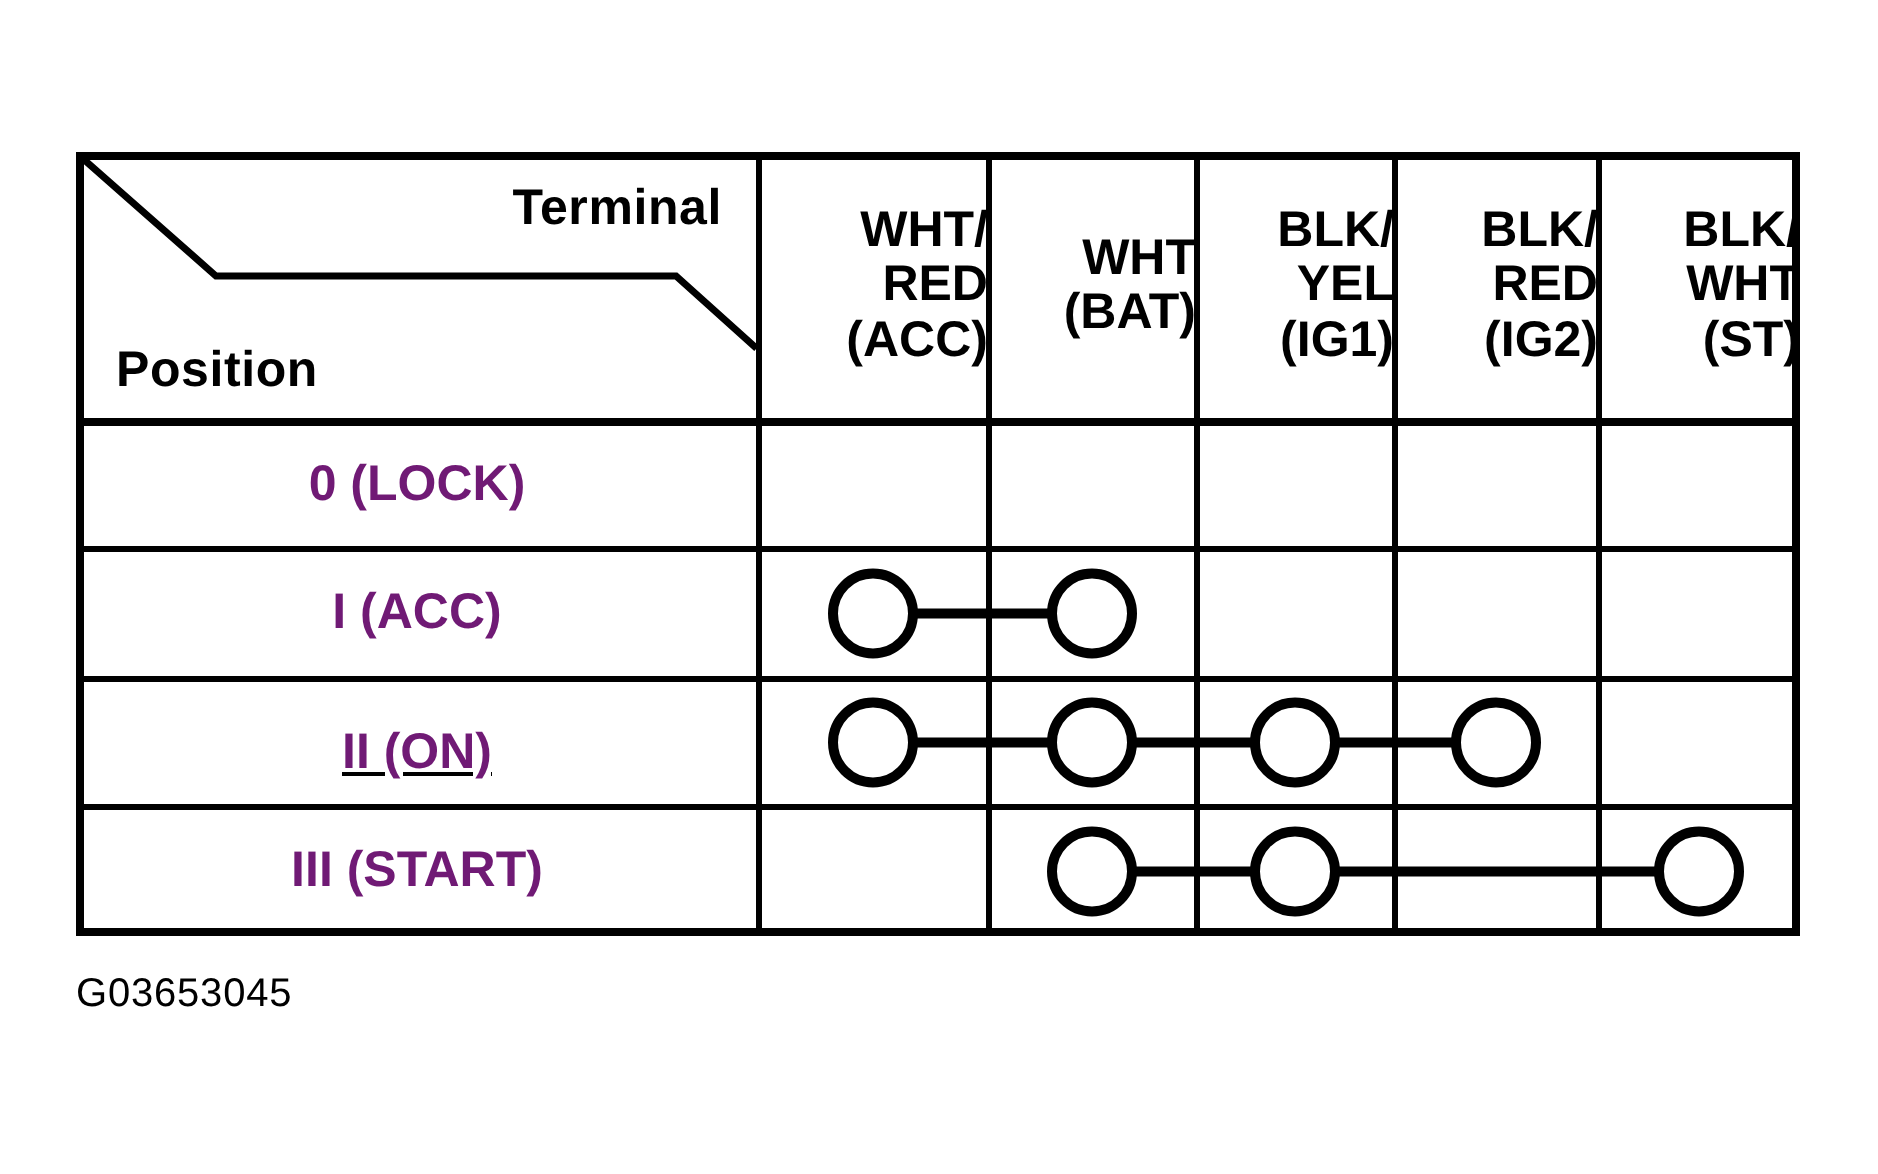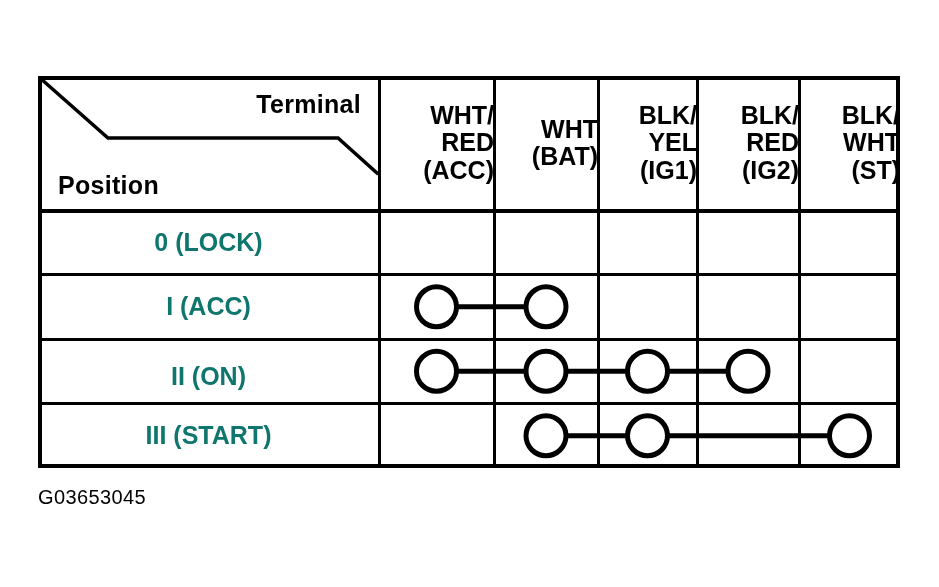--- a/index.html
+++ b/index.html
@@ -108,21 +108,21 @@
     position: absolute;
     left: 0;
     width: 341px;
     display: flex;
     align-items: center;
     justify-content: center;
   }
   .row-label-cell .rl {
     font-weight: bold;
     font-size: 25px;
-    color: #0f766e;
+    color: #701a75;
     white-space: nowrap;
   }
 
   
   #continuity-layer {
     position: absolute;
     left: 0; top: 0;
     width: 100%;
     height: 100%;
     pointer-events: none;
@@ -193,21 +193,21 @@
           <div class="ln">(ST)</div>
         </div>
       </div>
     <div id="row-labels">
         <div class="row-label-cell" style="top: 134px; height: 64.5px;">
           <span class="rl">0 (LOCK)</span>
         </div>
         <div class="row-label-cell" style="top: 198.5px; height: 64.5px;">
           <span class="rl">I (ACC)</span>
         </div>
-        <div class="row-label-cell" style="top: 263px; height: 74px;">
+        <div class="row-label-cell" style="top: 263px; height: 74px; text-decoration: underline;">
           <span class="rl">II (ON)</span>
         </div>
         <div class="row-label-cell" style="top: 327.5px; height: 64.5px;">
           <span class="rl">III (START)</span>
         </div>
       </div>
 
     <svg id="continuity-layer" viewBox="0 0 862 392" preserveAspectRatio="none">
         <g></g>
         <g>

